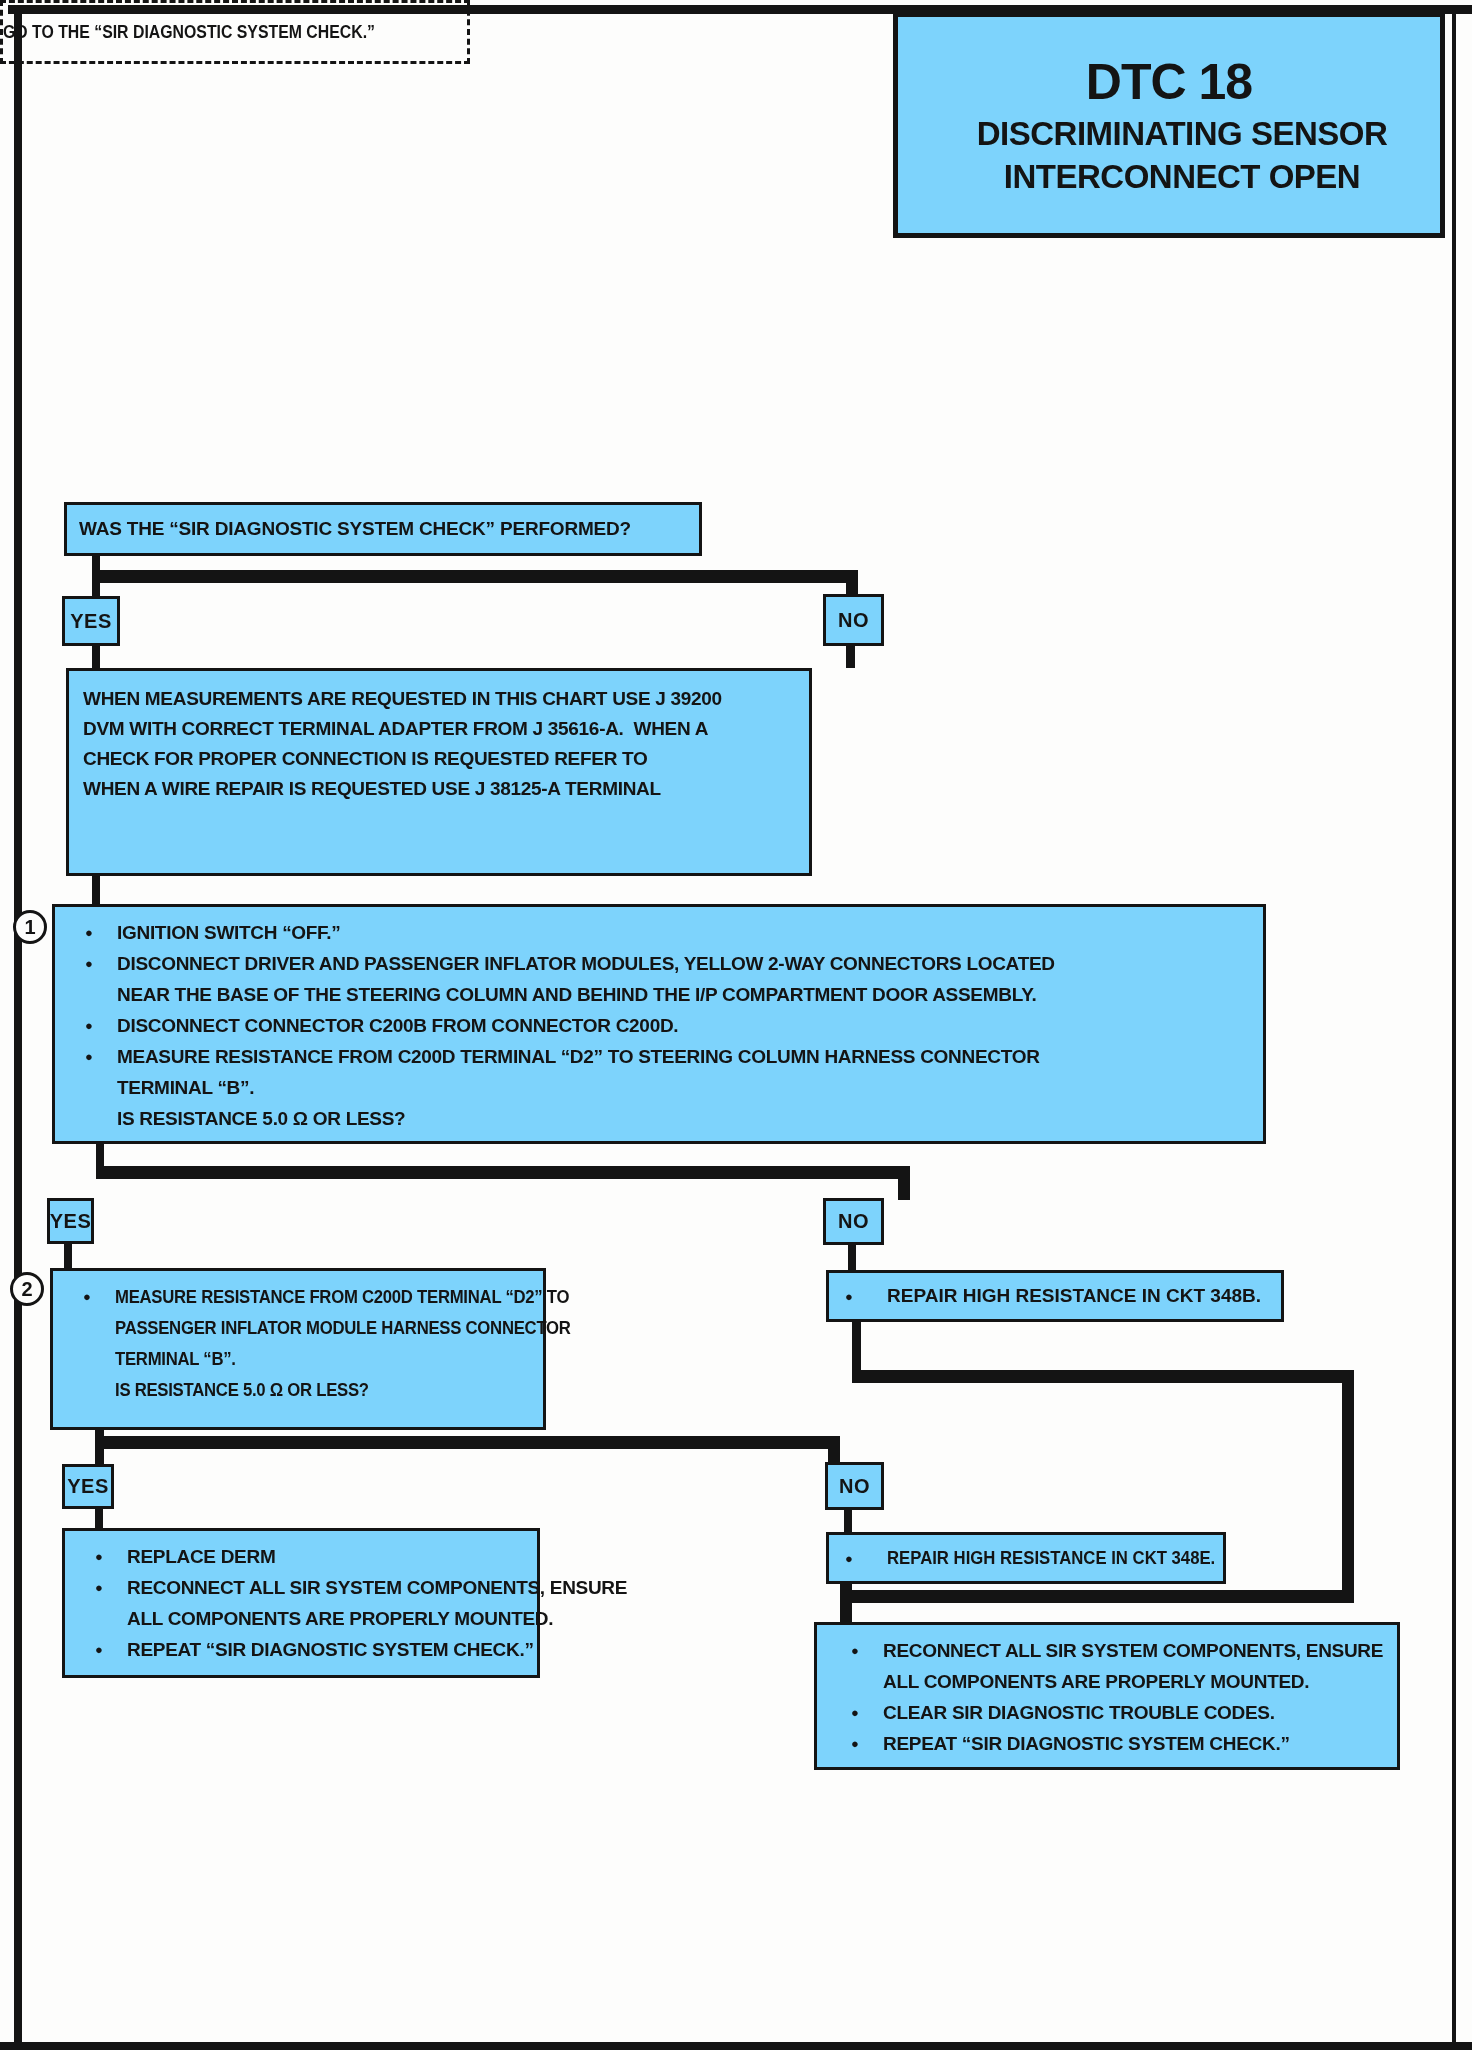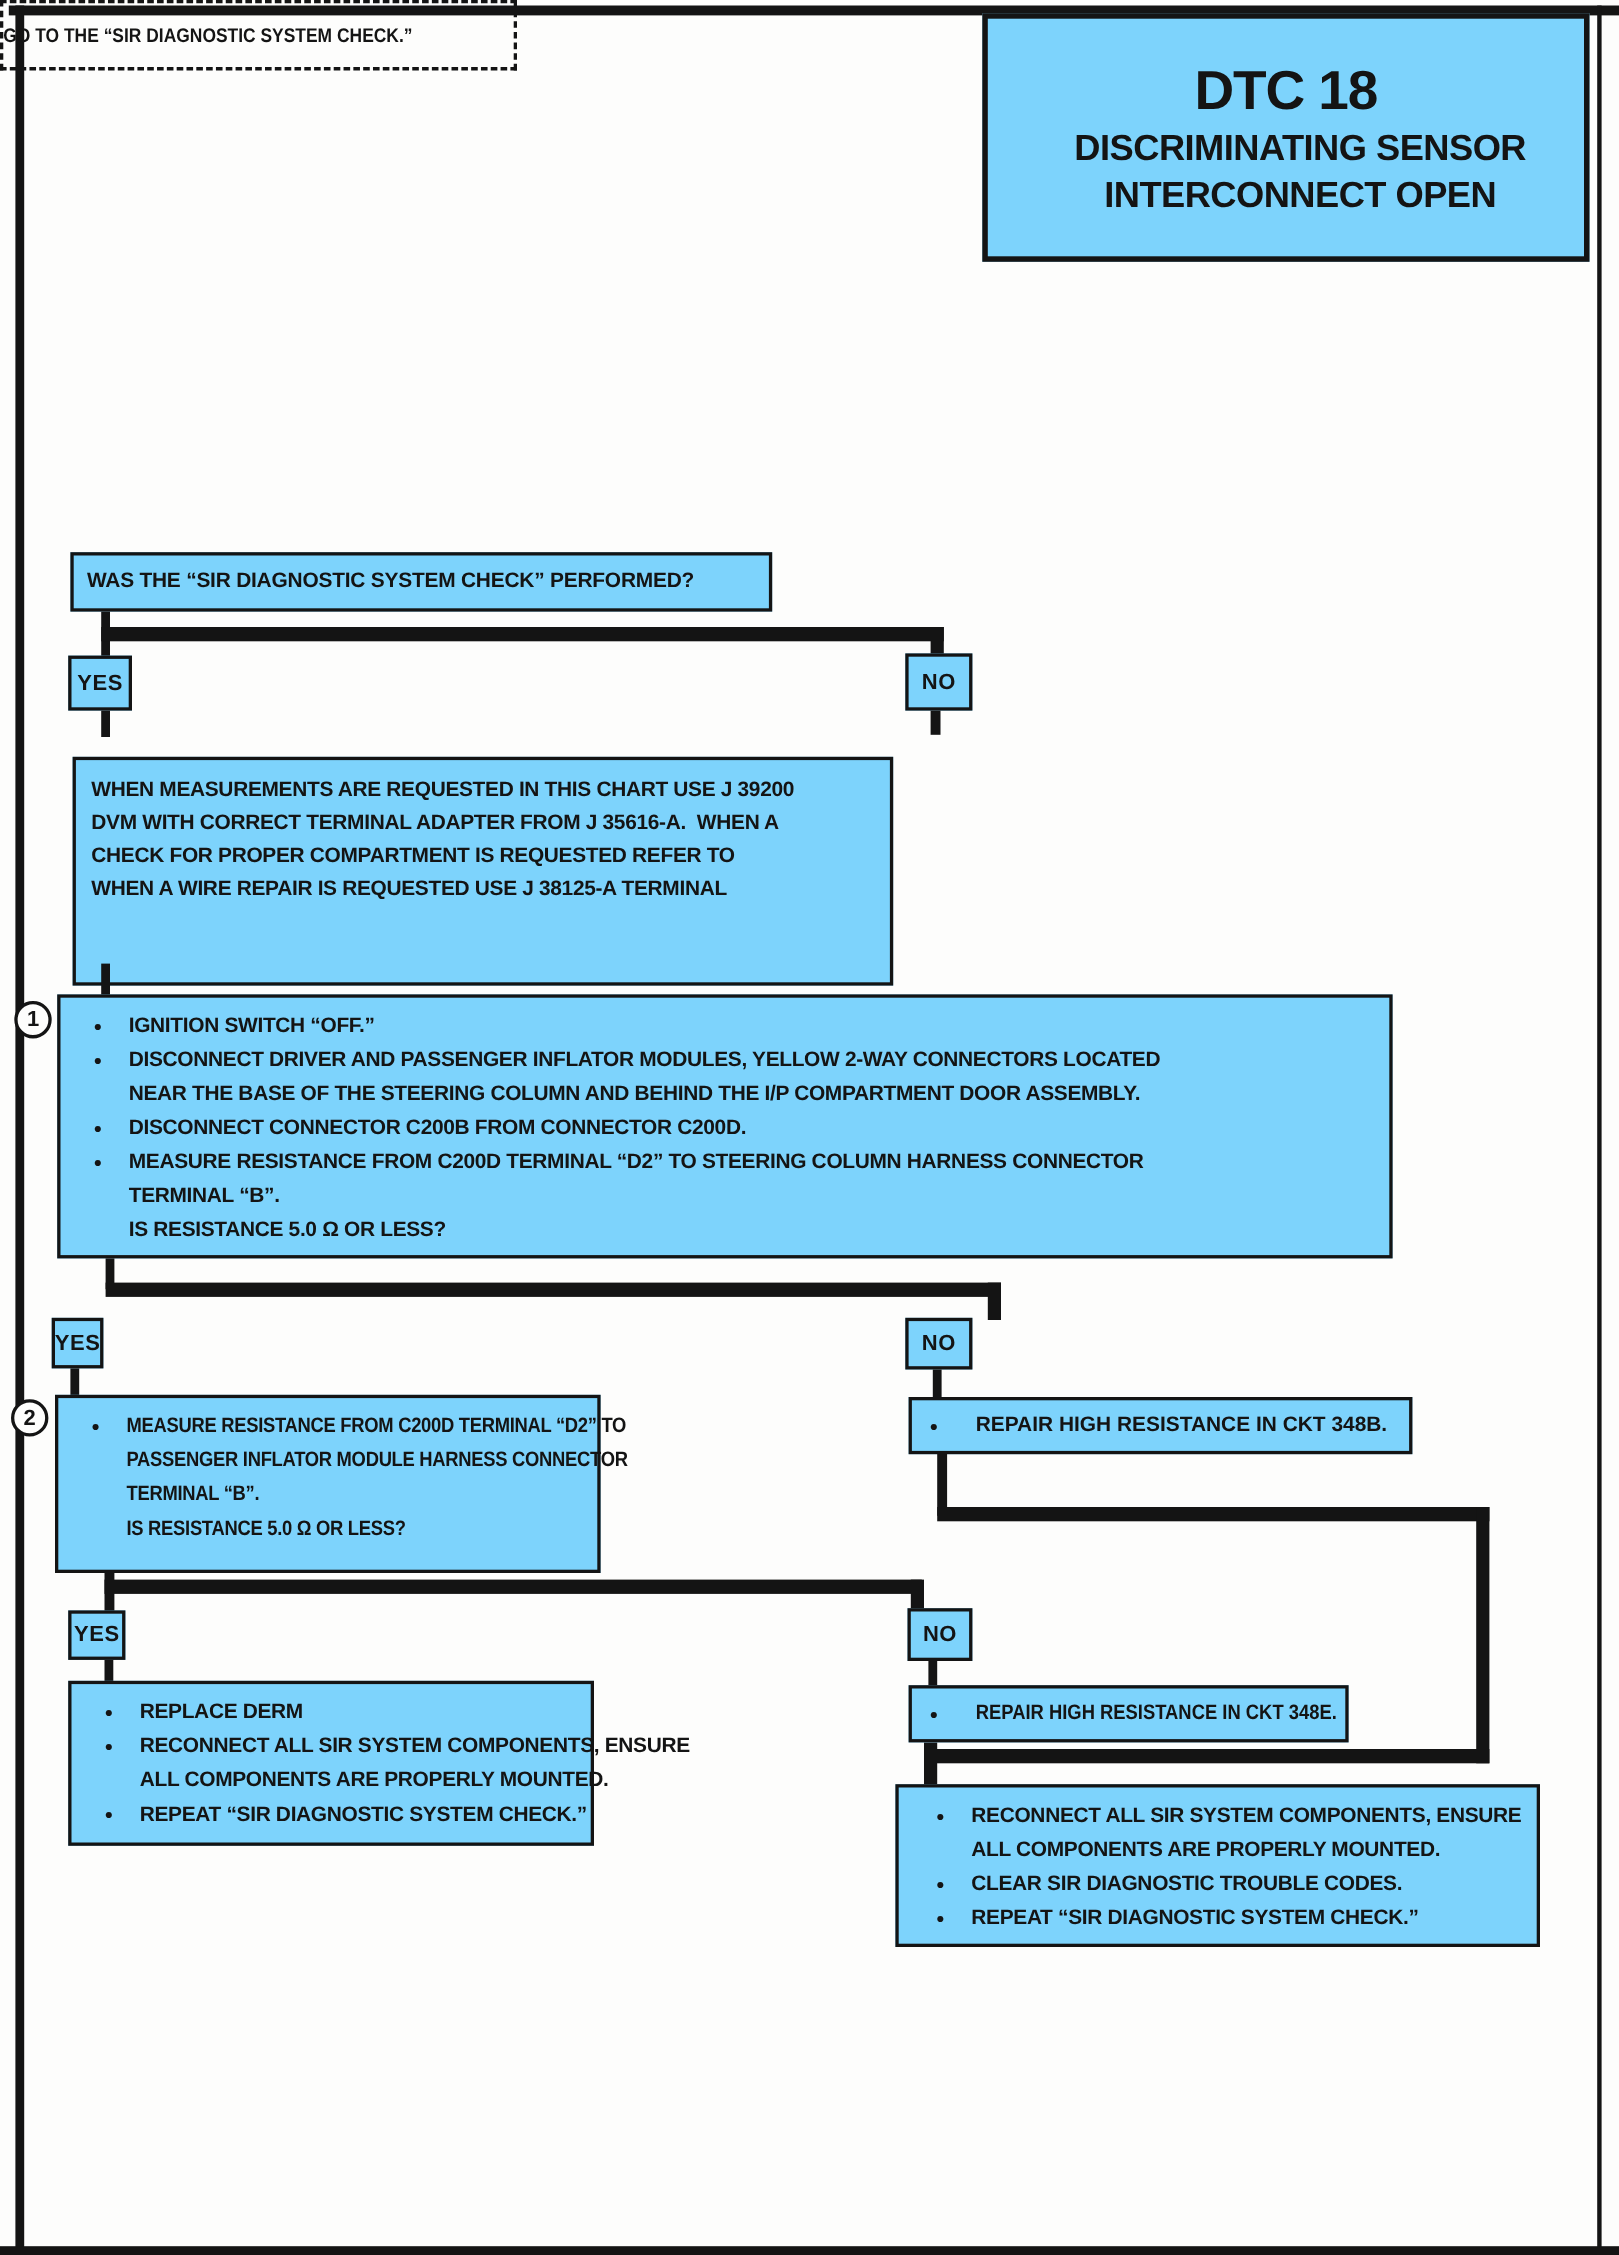--- a/index.html
+++ b/index.html
@@ -38,21 +38,21 @@
   #c-q1-down  { left:92px;  top:556px; width:8px;   height:44px; }
   #c-t1-h     { left:92px;  top:570px; width:766px; height:13px; }
   #c-t1-no    { left:846px; top:570px; width:12px;  height:28px; }
   #yes1 { left:62px;  top:596px; width:58px; height:50px; }
   #no1  { left:823px; top:594px; width:61px; height:52px; }
   #c-yes1-down { left:92px;  top:646px; width:8px; height:24px; }
   #c-no1-down  { left:846px; top:646px; width:9px; height:22px; }
 
   #goto-box { left:820px; top:666px; width:464px; height:58px; border:3px dashed #141414;
               display:flex; align-items:center; font-size:18px; }
-  #instr-box { left:66px; top:668px; width:746px; height:208px; padding:13px 0 0 14px; font-size:19px; line-height:30px; letter-spacing:-0.3px;margin-top:20px; }
+  #instr-box { left:66px; top:668px; width:746px; height:208px; padding:13px 0 0 14px; font-size:19px; line-height:30px; letter-spacing:-0.3px; }
   #c-instr-down { left:92px; top:876px; width:8px; height:30px; }
 
   #circle1 { left:13px; top:910px; }
   #box1 { left:52px; top:904px; width:1214px; height:240px; }
   #c-t2-v  { left:96px;  top:1144px; width:8px;   height:28px; }
   #c-t2-h  { left:96px;  top:1166px; width:814px; height:13px; }
   #c-t2-no { left:898px; top:1166px; width:12px;  height:34px; }
   #yes2 { left:47px;  top:1198px; width:47px; height:46px; }
   #no2  { left:823px; top:1198px; width:61px; height:47px; }
   #c-yes2-down { left:64px;  top:1244px; width:8px; height:26px; }
@@ -112,21 +112,21 @@
   <div class="conn" id="c-yes1-down"></div>
   <div class="conn" id="c-no1-down"></div>
 
   <div id="goto-box">
     <span class="line--tight">GO TO THE “SIR DIAGNOSTIC SYSTEM CHECK.”</span>
   </div>
 
   <div class="box" id="instr-box">
     <div class="line">WHEN MEASUREMENTS ARE REQUESTED IN THIS CHART USE J 39200</div>
     <div class="line">DVM WITH CORRECT TERMINAL ADAPTER FROM J 35616-A.  WHEN A</div>
-    <div class="line">CHECK FOR PROPER COMPARTMENT IS REQUESTED REFER TO</div>
+    <div class="line">CHECK FOR PROPER CONNECTION IS REQUESTED REFER TO</div>
     <div class="line">WHEN A WIRE REPAIR IS REQUESTED USE J 38125-A TERMINAL</div>
   </div>
   <div class="conn" id="c-instr-down"></div>
 
   <div class="step-circle" id="circle1">
       <span>1</span>
     </div>
   <div class="box txt-box" id="box1">
     <div class="row">
       <span class="bullet">●</span>

